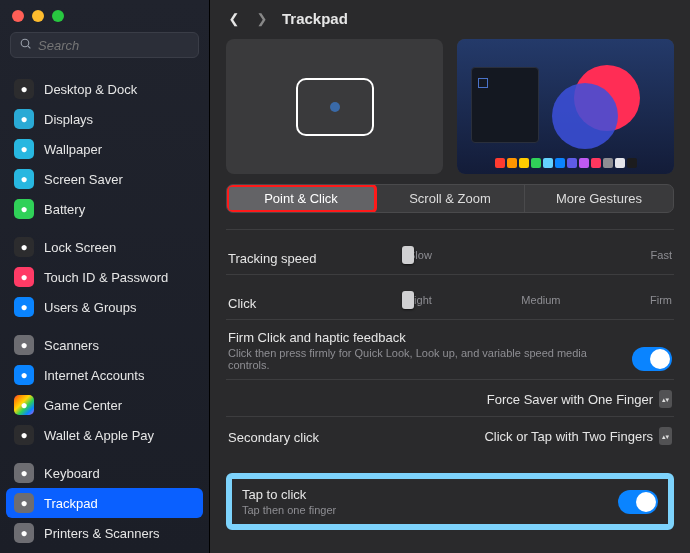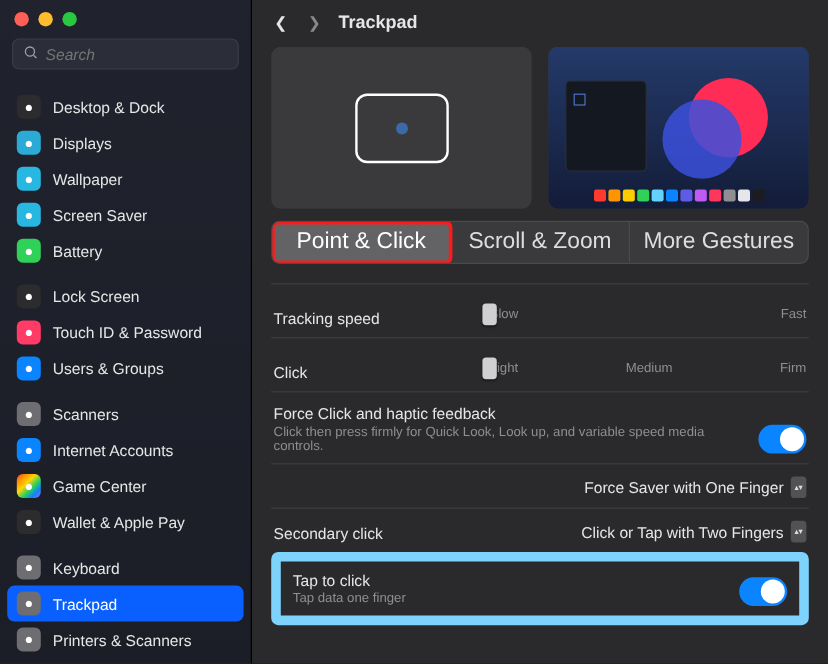--- a/index.html
+++ b/index.html
@@ -89,21 +89,21 @@
   .wallpaper-preview .swatches{
     position:absolute;left:0;right:0;bottom:6px;display:flex;justify-content:center;gap:2px;
   }
   .wallpaper-preview .sw{width:10px;height:10px;border-radius:2px;}
 
   .tabs {
     display:flex;background:#3a3a3c;border-radius:7px;overflow:hidden;margin-bottom:16px;
     border:1px solid #4a4a4c;
   }
   .tab {
-    flex:1;text-align:center;padding:6px 0;font-size:19px;cursor:pointer;color:#ddd;
+    flex:1;text-align:center;padding:6px 0;font-size:13px;cursor:pointer;color:#ddd;
     border-right:1px solid #4a4a4c;
   }
   .tab:last-child{border-right:none;}
   .tab.active { background:#636366; color:#fff; }
   .highlight-red { outline:3px solid #ff1a1a; outline-offset:-2px; border-radius:4px; }
 
   .row {
     padding:10px 2px 8px; border-top:1px solid #3d3d3f;
     display:flex; align-items:flex-end; gap:10px;
   }
@@ -134,22 +134,22 @@
 
   .popup {
     display:inline-flex;align-items:center;gap:6px;color:#e6e6e6;font-size:13px;cursor:pointer;
   }
   .popup .stepper{
     width:13px;height:18px;background:#525254;border-radius:3px;display:flex;flex-direction:column;
     align-items:center;justify-content:center;font-size:7px;line-height:7px;color:#ddd;
   }
 
   .tap-row-box{
-    border:8px solid #7dd3fc;border-radius:6px;padding:8px 10px;margin-top:0;
-    display:flex;align-items:flex-end;
+    border:6px solid #7dd3fc;border-radius:6px;padding:8px 10px;margin-top:20px;
+    display:flex;align-items:center;
   }
   .tap-row-box .text{flex:1;}
   .tap-row-box .text .sub{display:block;color:#8e8e93;font-size:11px;margin-top:2px;}
 </style>
 </head>
 <body>
 
 <aside class="sidebar">
   <div class="traffic">
     <span class="dot red"></span>
@@ -322,21 +322,21 @@
         <div class="caps" style="display:flex;justify-content:space-between;width:100%;color:#8e8e93;font-size:11px;margin-top:4px;">
           <span>Light</span>
           <span>Medium</span>
           <span>Firm</span>
         </div>
       </div>
     </div>
 
     <div class="row">
       <div class="label" style="flex:1">
-        <span>Force Click and haptic feedback</span>
+        <span>Firm Click and haptic feedback</span>
         <span class="sub">Click then press firmly for Quick Look, Look up, and variable speed media controls.</span>
       </div>
       <div class="control" style="flex:0">
         <div class="toggle on">
             <div class="knob"></div>
           </div>
       </div>
     </div>
 
     <div class="row">
@@ -354,21 +354,21 @@
         <div class="popup">
           <span>Click or Tap with Two Fingers</span>
           <span class="stepper">▴▾</span>
         </div>
       </div>
     </div>
 
     <div class="tap-row-box">
       <div class="text">
         <span>Tap to click</span>
-        <span class="sub">Tap data one finger</span>
+        <span class="sub">Tap then one finger</span>
       </div>
       <div class="toggle on">
           <div class="knob"></div>
         </div>
     </div>
 
   </div>
 </main>
 
 </body></html>

